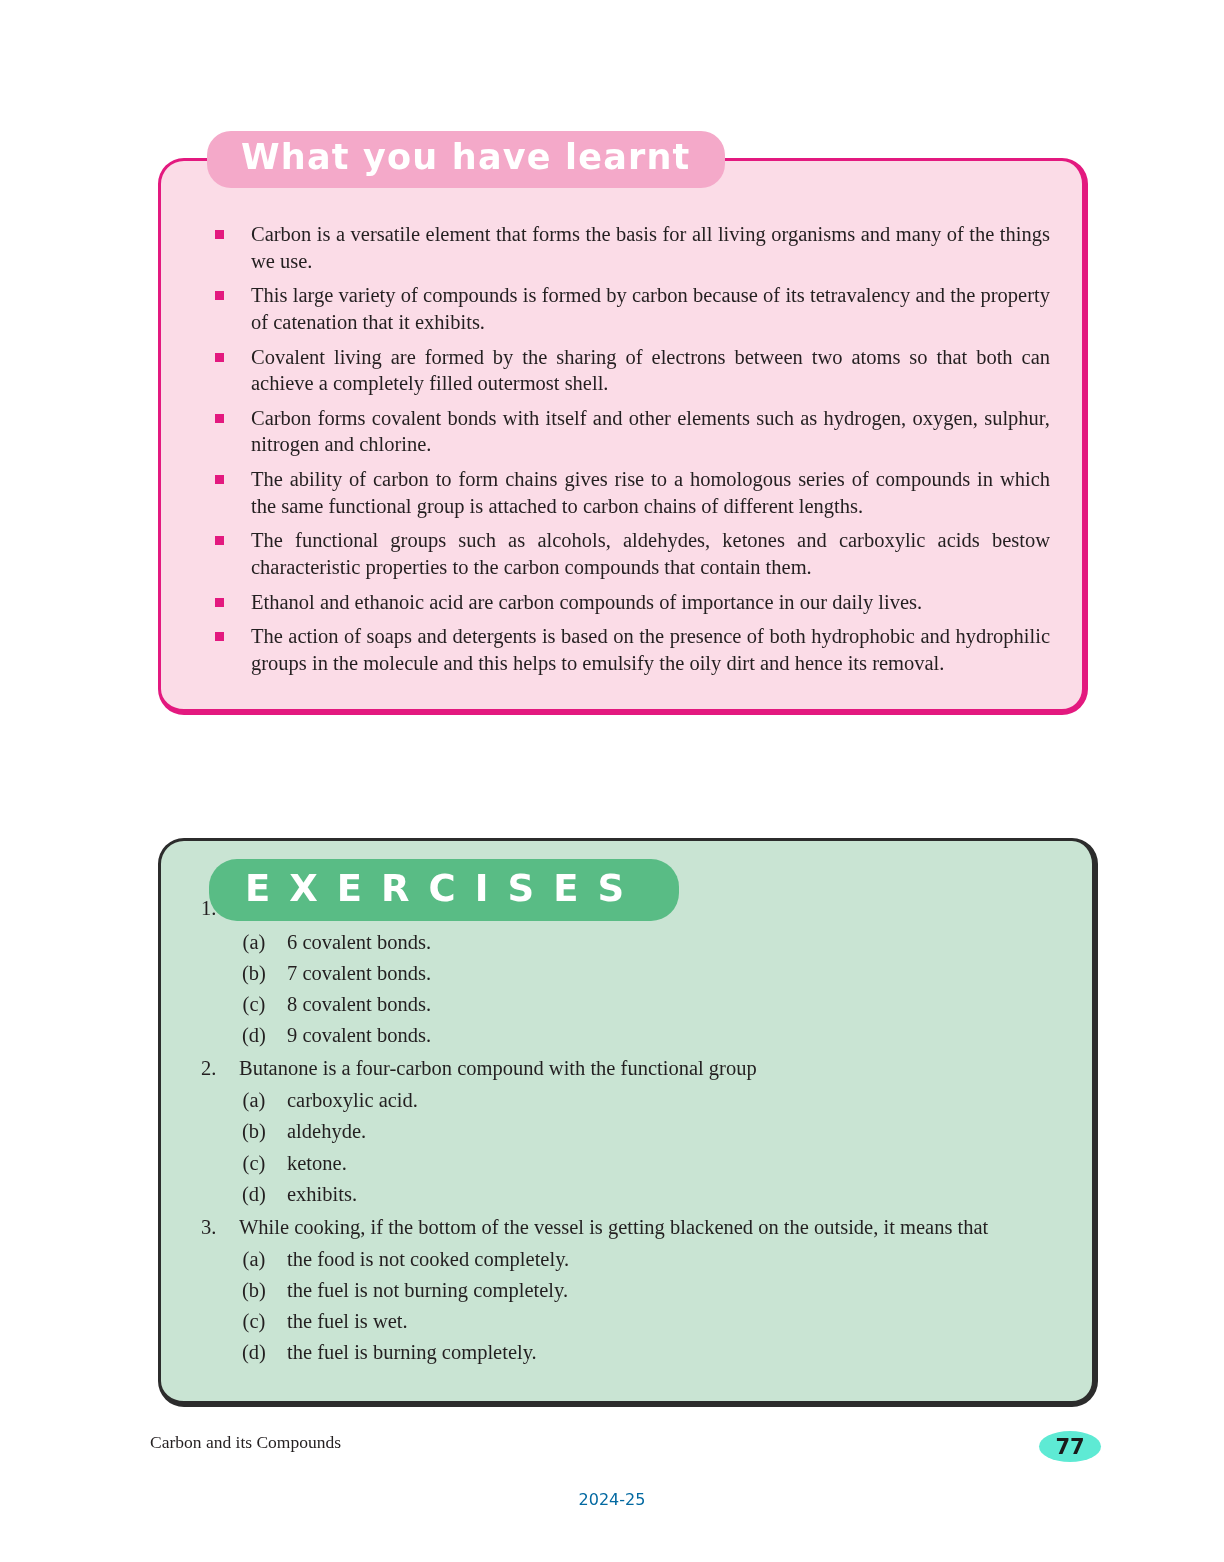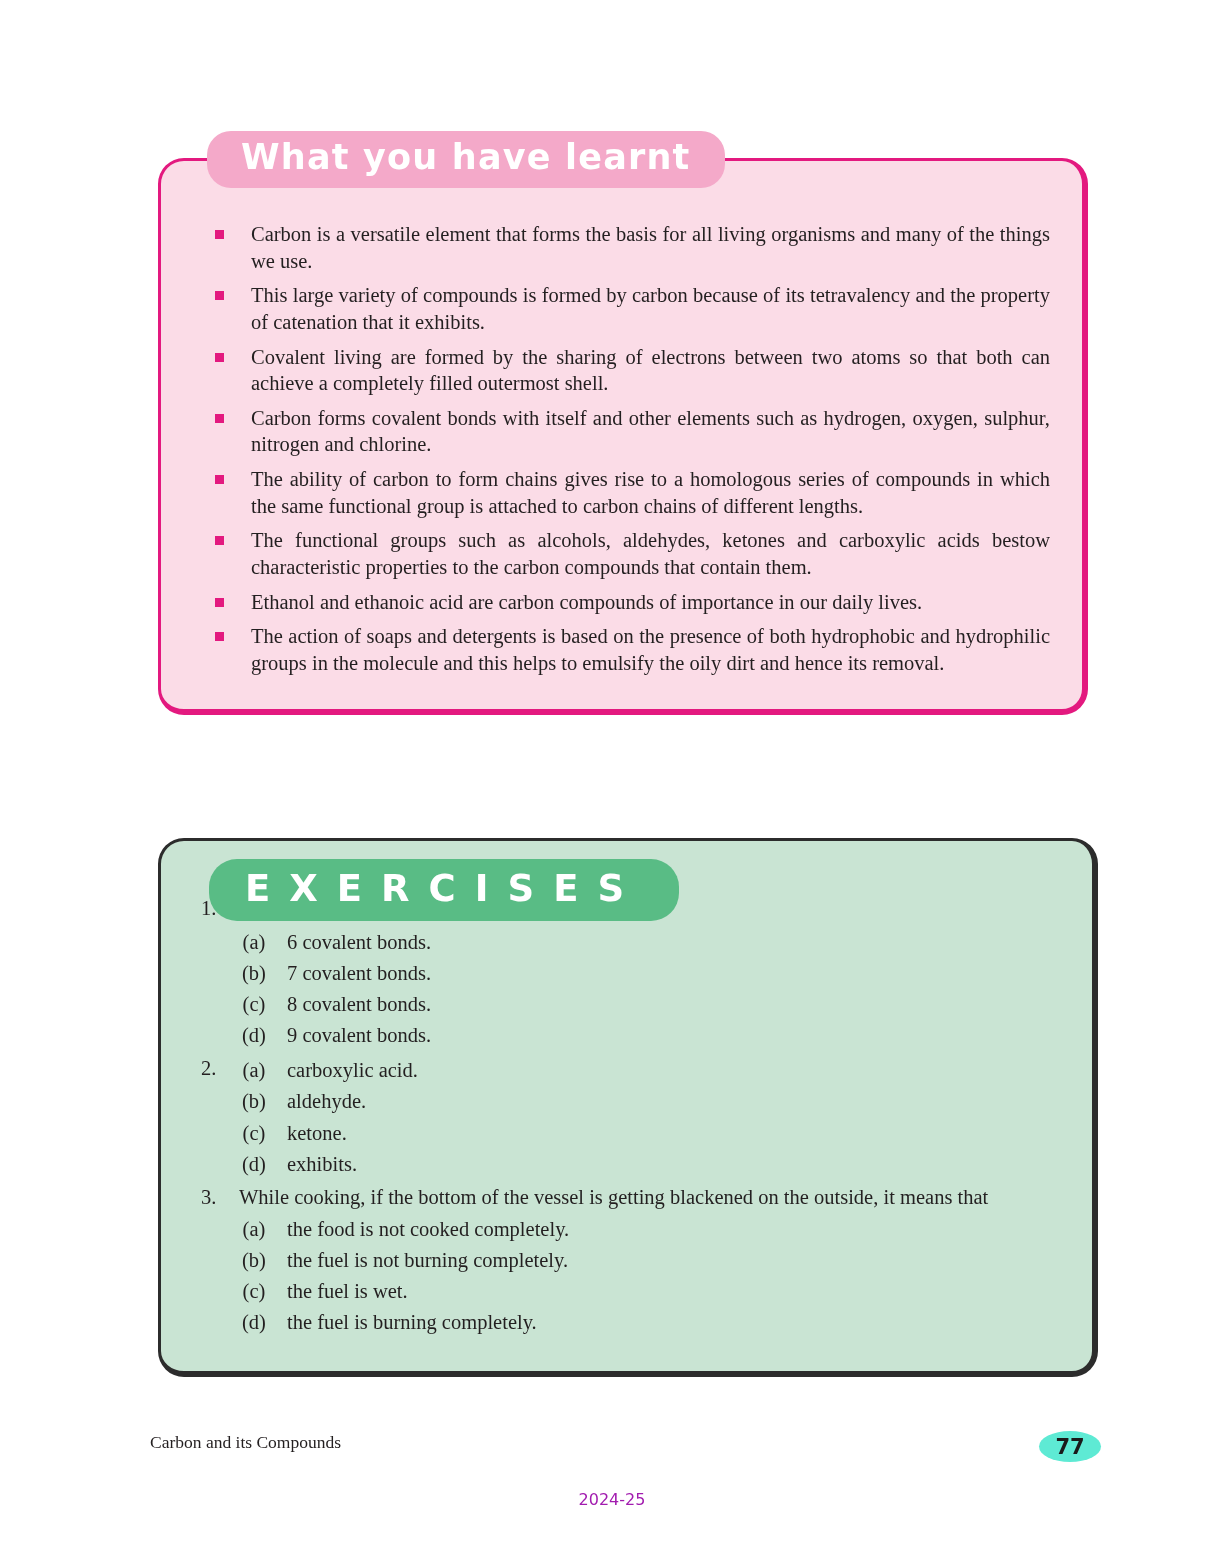--- a/index.html
+++ b/index.html
@@ -187,21 +187,21 @@
     color: #1a1a1a;
   }
   .year-line {
     position: absolute;
     left: 0;
     top: 1490px;
     width: 1224px;
     text-align: center;
     font-family: "DejaVu Sans", "Liberation Sans", sans-serif;
     font-size: 16px;
-    color: #a21caf;
+    color: #0369a1;
   }
 </style>
 </head>
 <body>
 
 <div class="page">
 
   <div class="learnt-wrap">
     <div class="learnt-box">
       <div class="learnt-banner">What you have learnt</div>
@@ -234,20 +234,21 @@
             <li><span class="opt-label">(a)</span><span>6 covalent bonds.</span></li>
             <li><span class="opt-label">(b)</span><span>7 covalent bonds.</span></li>
             <li><span class="opt-label">(c)</span><span>8 covalent bonds.</span></li>
             <li><span class="opt-label">(d)</span><span>9 covalent bonds.</span></li>
           </ul>
         </li>
 
         <li class="q-item">
           <div class="q-stem">
             <span class="q-num">2.</span>
+            <span>Butanone is a four-carbon compound with the functional group</span>
           </div>
           <ul class="opt-list">
             <li><span class="opt-label">(a)</span><span>carboxylic acid.</span></li>
             <li><span class="opt-label">(b)</span><span>aldehyde.</span></li>
             <li><span class="opt-label">(c)</span><span>ketone.</span></li>
             <li><span class="opt-label">(d)</span><span>exhibits.</span></li>
           </ul>
         </li>
 
         <li class="q-item">

